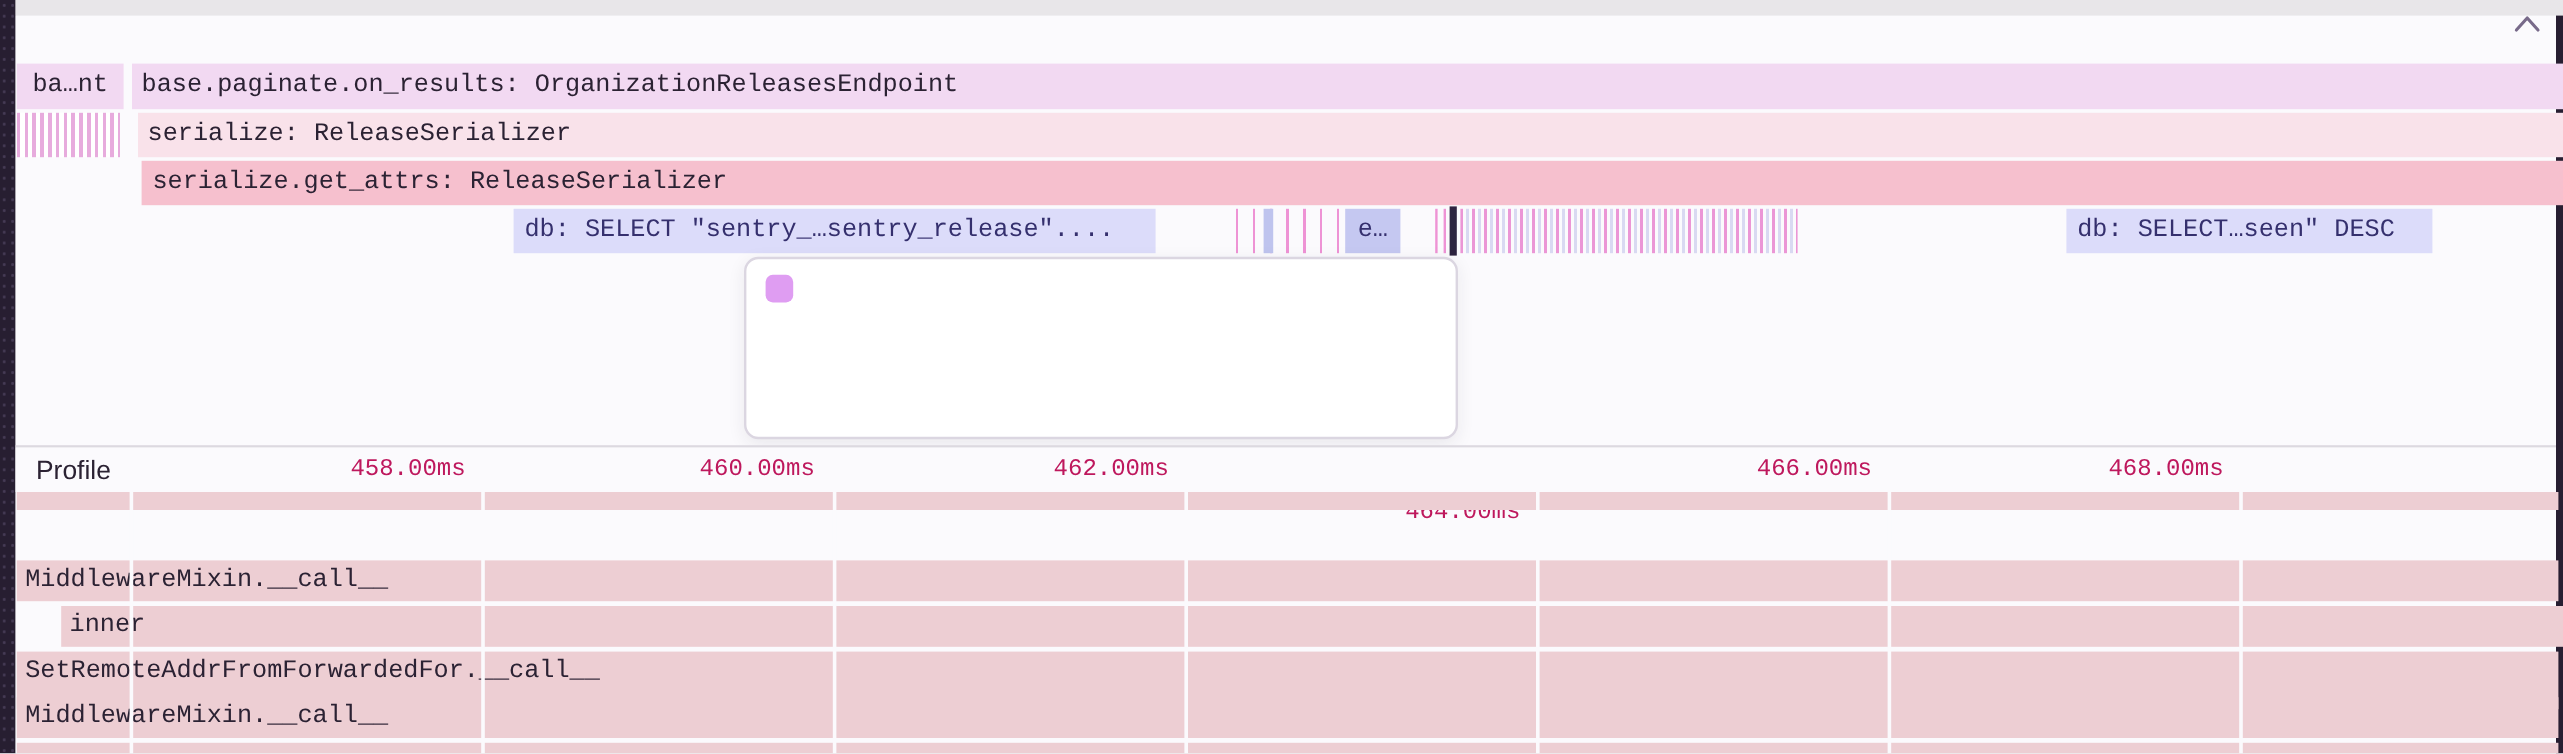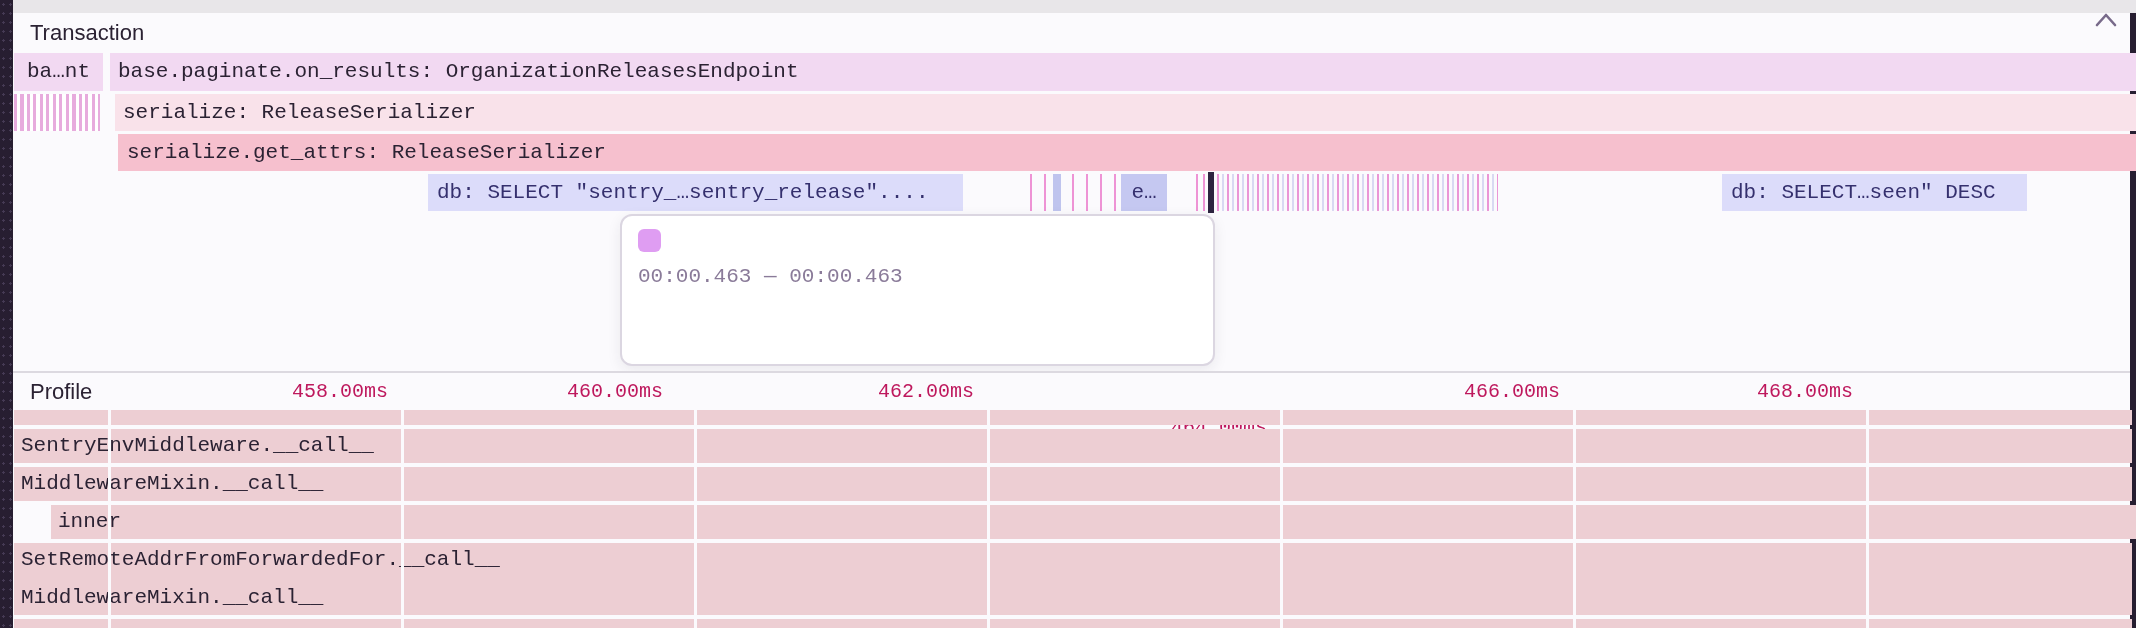--- a/index.html
+++ b/index.html
@@ -58,23 +58,20 @@
 </head>
 <body>
 
 <div class="screen">
 
   <div class="edge-left"></div>
   <div class="topbar"></div>
   <div class="panel"></div>
   <div class="edge-right"></div>
 
-  <div class="tx-header">
-    <span class="tx-title">Transaction</span>
-  </div>
   <svg class="chevron" viewBox="0 0 22 16">
     <polyline points="2,13 11,3 20,13" fill="none" stroke="#786a8a" stroke-width="2.6" stroke-linecap="round" stroke-linejoin="round"></polyline>
   </svg>
 
   <div class="bar chip row1 mono" style="left:14px;top:53px;width:89px;">ba…nt</div>
   <div class="bar row1 mono" style="left:110px;top:53px;width:2022px;padding-left:8px;">base.paginate.on_results: OrganizationReleasesEndpoint</div>
 
   <div class="stripe-chip"></div>
   <div class="bar row2 mono" style="left:115px;top:94px;width:2017px;height:37px;line-height:37px;padding-left:8px;">serialize: ReleaseSerializer</div>
 
@@ -87,38 +84,34 @@
   <div class="tick" style="left:1196px;"></div>
   <div class="tick" style="left:1203px;"></div>
   <div class="darkbar"></div>
   <div class="ticksB"></div>
   <div class="bar lav mono" style="left:1722px;top:174px;width:296px;height:37px;line-height:37px;padding-left:9px;">db: SELECT…seen" DESC</div>
 
   <div class="tooltip">
     <div class="tt-line1">
       <span class="tt-swatch"></span>
     </div>
-    <div class="tt-sub mono">00:00.463 — 00:00.463</div>
   </div>
 
   <div class="divider"></div>
   <div class="pf-header">
     <span class="pf-title">Profile</span>
   </div>
   <div class="axis-label mono" style="left:258px;">458.00ms</div>
-  <div class="axis-label mono" style="left:533px;">460.00ms</div>
+  <div class="axis-label mono" style="left:549px;">460.00ms</div>
   <div class="axis-label mono" style="left:844px;">462.00ms</div>
   <div class="axis-label mono" style="left:1137px;margin-top:36px;">464.00ms</div>
   <div class="axis-label mono" style="left:1430px;">466.00ms</div>
   <div class="axis-label mono" style="left:1723px;">468.00ms</div>
 
   <div class="frame" style="top:410px;height:15px;"></div>
-  <div class="frame mono" style="top:429px;height:34px;">
-    <div class="frame-label">SentryEnvMiddleware.__call__</div>
-  </div>
   <div class="frame mono" style="top:467px;height:34px;">
     <div class="frame-label">MiddlewareMixin.__call__</div>
   </div>
   <div class="frame mono" style="top:505px;height:34px;margin-left:37px;">
     <div class="frame-label">inner</div>
   </div>
   <div class="frame mono" style="top:543px;height:48px;">
     <div class="frame-label">SetRemoteAddrFromForwardedFor.__call__</div>
   </div>
   <div class="frame mono" style="top:581px;height:34px;">

